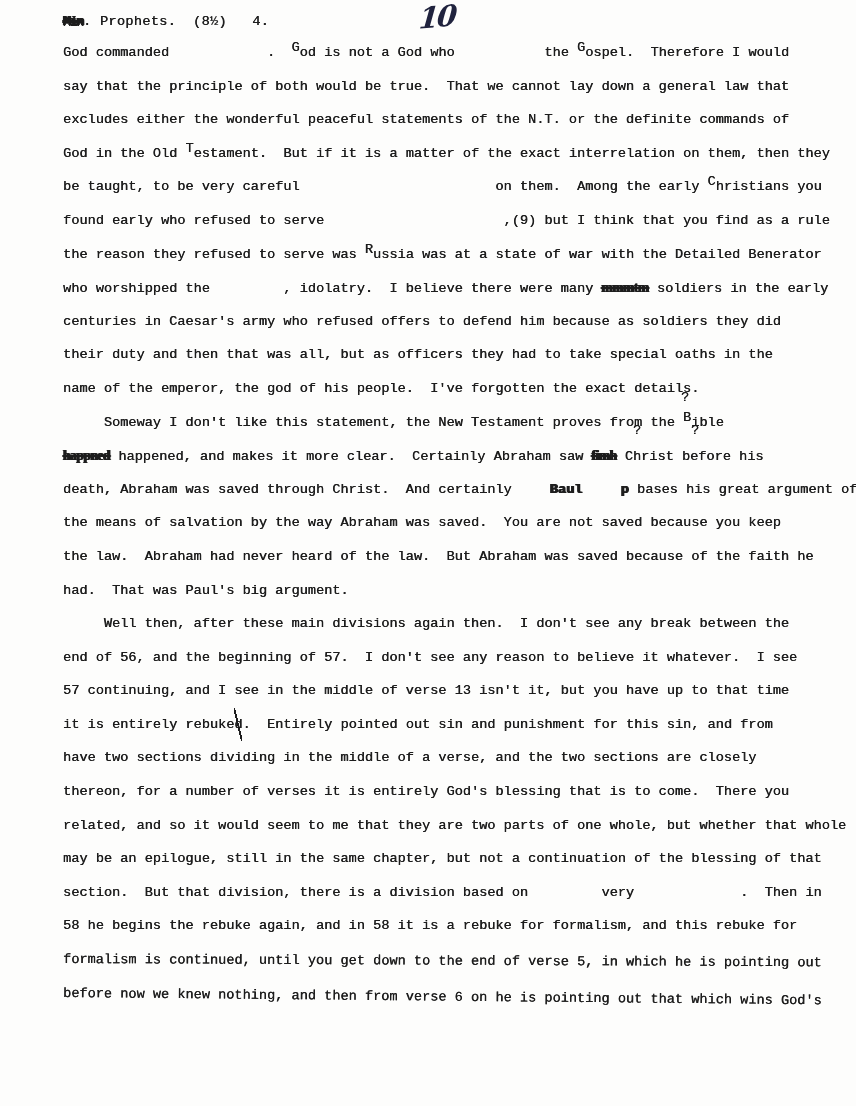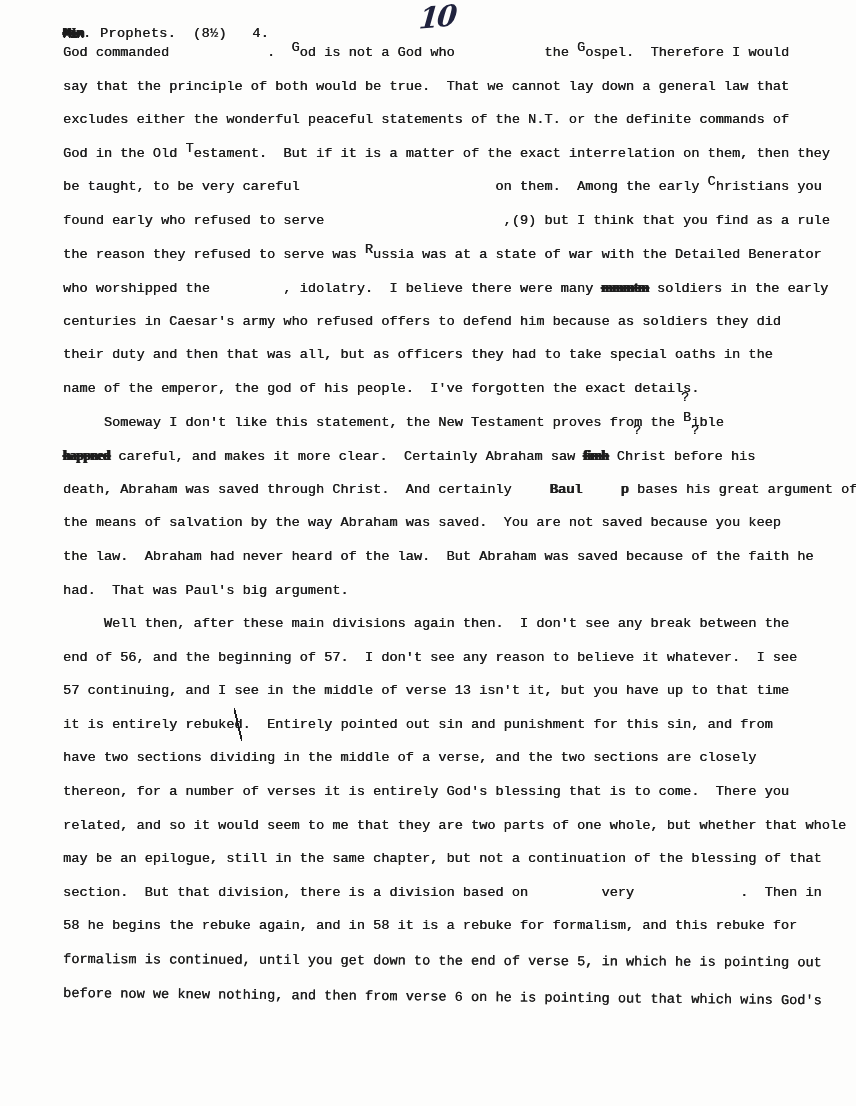--- a/index.html
+++ b/index.html
@@ -18,21 +18,20 @@
     font-size: 13.6px;
     color: #1d1d1d;
     text-shadow: 0.35px 0 0 currentColor;
   }
   .header {
     position: absolute;
     left: 63px;
     top: 14px;
     white-space: pre;
     letter-spacing: 0.3px;
-    margin-top: 12px;
   }
   .heavy-strike {
     font-weight: 700;
     text-decoration: line-through;
     text-decoration-thickness: 3px;
     letter-spacing: -1.5px;
     text-shadow: 0.8px 0 0 currentColor, -0.8px 0 0 currentColor, 0 0.6px 0 currentColor;
   }
   .handwritten-number {
     position: absolute;
@@ -70,21 +69,21 @@
   }
   .seg-strike {
     font-weight: 700;
     text-decoration: line-through;
     text-decoration-thickness: 2px;
     text-shadow: 0.7px 0 0 currentColor, -0.7px 0 0 currentColor;
     letter-spacing: -0.5px;
     font-family: Liberation Serif, serif;
   }
   .seg-overtype {
-    font-weight: 400;
+    font-weight: 700;
     text-shadow: 0.8px 0 0 currentColor, -0.5px 0 0 currentColor;
     padding-left: 30px;
   }
   .seg-slashed {
     position: relative;
     display: inline-block;
     background: linear-gradient(to top right,
       transparent 44%, currentColor 44%, currentColor 56%, transparent 56%);
   }
   .mark {
@@ -109,21 +108,21 @@
       <div class="line"><span class="seg-plain">excludes either the wonderful peaceful statements of the N.T. or the definite commands of</span></div>
       <div class="line"><span class="seg-plain">God in the Old </span><span class="seg-raised">T</span><span class="seg-plain">estament.  But if it is a matter of the exact interrelation on them, then they</span></div>
       <div class="line"><span class="seg-plain">be taught, to be very careful</span><span class="seg-gap" style="width: 24ch;"></span><span class="seg-plain">on them.  Among the early </span><span class="seg-raised">C</span><span class="seg-plain">hristians you</span></div>
       <div class="line"><span class="seg-plain">found early who refused to serve</span><span class="seg-gap" style="width: 22ch;"></span><span class="seg-plain">,(9) but I think that you find as a rule</span></div>
       <div class="line"><span class="seg-plain">the reason they refused to serve was </span><span class="seg-raised">R</span><span class="seg-plain">ussia was at a state of war with the Detailed Benerator</span></div>
       <div class="line"><span class="seg-plain">who worshipped the</span><span class="seg-gap" style="width: 9ch;"></span><span class="seg-plain">, idolatry.  I believe there were many </span><span class="seg-strike">mmmtm</span><span class="seg-plain"> soldiers in the early</span></div>
       <div class="line"><span class="seg-plain">centuries in Caesar's army who refused offers to defend him because as soldiers they did</span></div>
       <div class="line"><span class="seg-plain">their duty and then that was all, but as officers they had to take special oaths in the</span></div>
       <div class="line"><span class="seg-plain">name of the emperor, the god of his people.  I've forgotten the exact details.</span></div>
       <div class="line"><span class="mark" style="left: 618px;">?</span><span class="seg-gap" style="width: 5ch;"></span><span class="seg-plain">Someway I don't like this statement, the New Testament proves from the </span><span class="seg-raised">B</span><span class="seg-plain">ible</span></div>
-      <div class="line"><span class="mark" style="left: 570px;">?</span><span class="mark" style="left: 628px;">?</span><span class="seg-strike">happned</span><span class="seg-plain"> careful, and makes it more clear.  Certainly Abraham saw </span><span class="seg-strike">fimh</span><span class="seg-plain"> Christ before his</span></div>
+      <div class="line"><span class="mark" style="left: 570px;">?</span><span class="mark" style="left: 628px;">?</span><span class="seg-strike">happned</span><span class="seg-plain"> happened, and makes it more clear.  Certainly Abraham saw </span><span class="seg-strike">fimh</span><span class="seg-plain"> Christ before his</span></div>
       <div class="line"><span class="seg-plain">death, Abraham was saved through Christ.  And certainly </span><span class="seg-overtype">Baul</span><span class="seg-plain"> </span><span class="seg-overtype">p</span><span class="seg-plain"> bases his great argument of</span></div>
       <div class="line"><span class="seg-plain">the means of salvation by the way Abraham was saved.  You are not saved because you keep</span></div>
       <div class="line"><span class="seg-plain">the law.  Abraham had never heard of the law.  But Abraham was saved because of the faith he</span></div>
       <div class="line"><span class="seg-plain">had.  That was Paul's big argument.</span></div>
       <div class="line"><span class="seg-gap" style="width: 5ch;"></span><span class="seg-plain">Well then, after these main divisions again then.  I don't see any break between the</span></div>
       <div class="line"><span class="seg-plain">end of 56, and the beginning of 57.  I don't see any reason to believe it whatever.  I see</span></div>
       <div class="line"><span class="seg-plain">57 continuing, and I see in the middle of verse 13 isn't it, but you have up to that time</span></div>
       <div class="line"><span class="seg-plain">it is entirely rebuke</span><span class="seg-slashed">d</span><span class="seg-plain">.  Entirely pointed out sin and punishment for this sin, and from</span></div>
       <div class="line"><span class="seg-plain">have two sections dividing in the middle of a verse, and the two sections are closely</span></div>
       <div class="line"><span class="seg-plain">thereon, for a number of verses it is entirely God's blessing that is to come.  There you</span></div>

